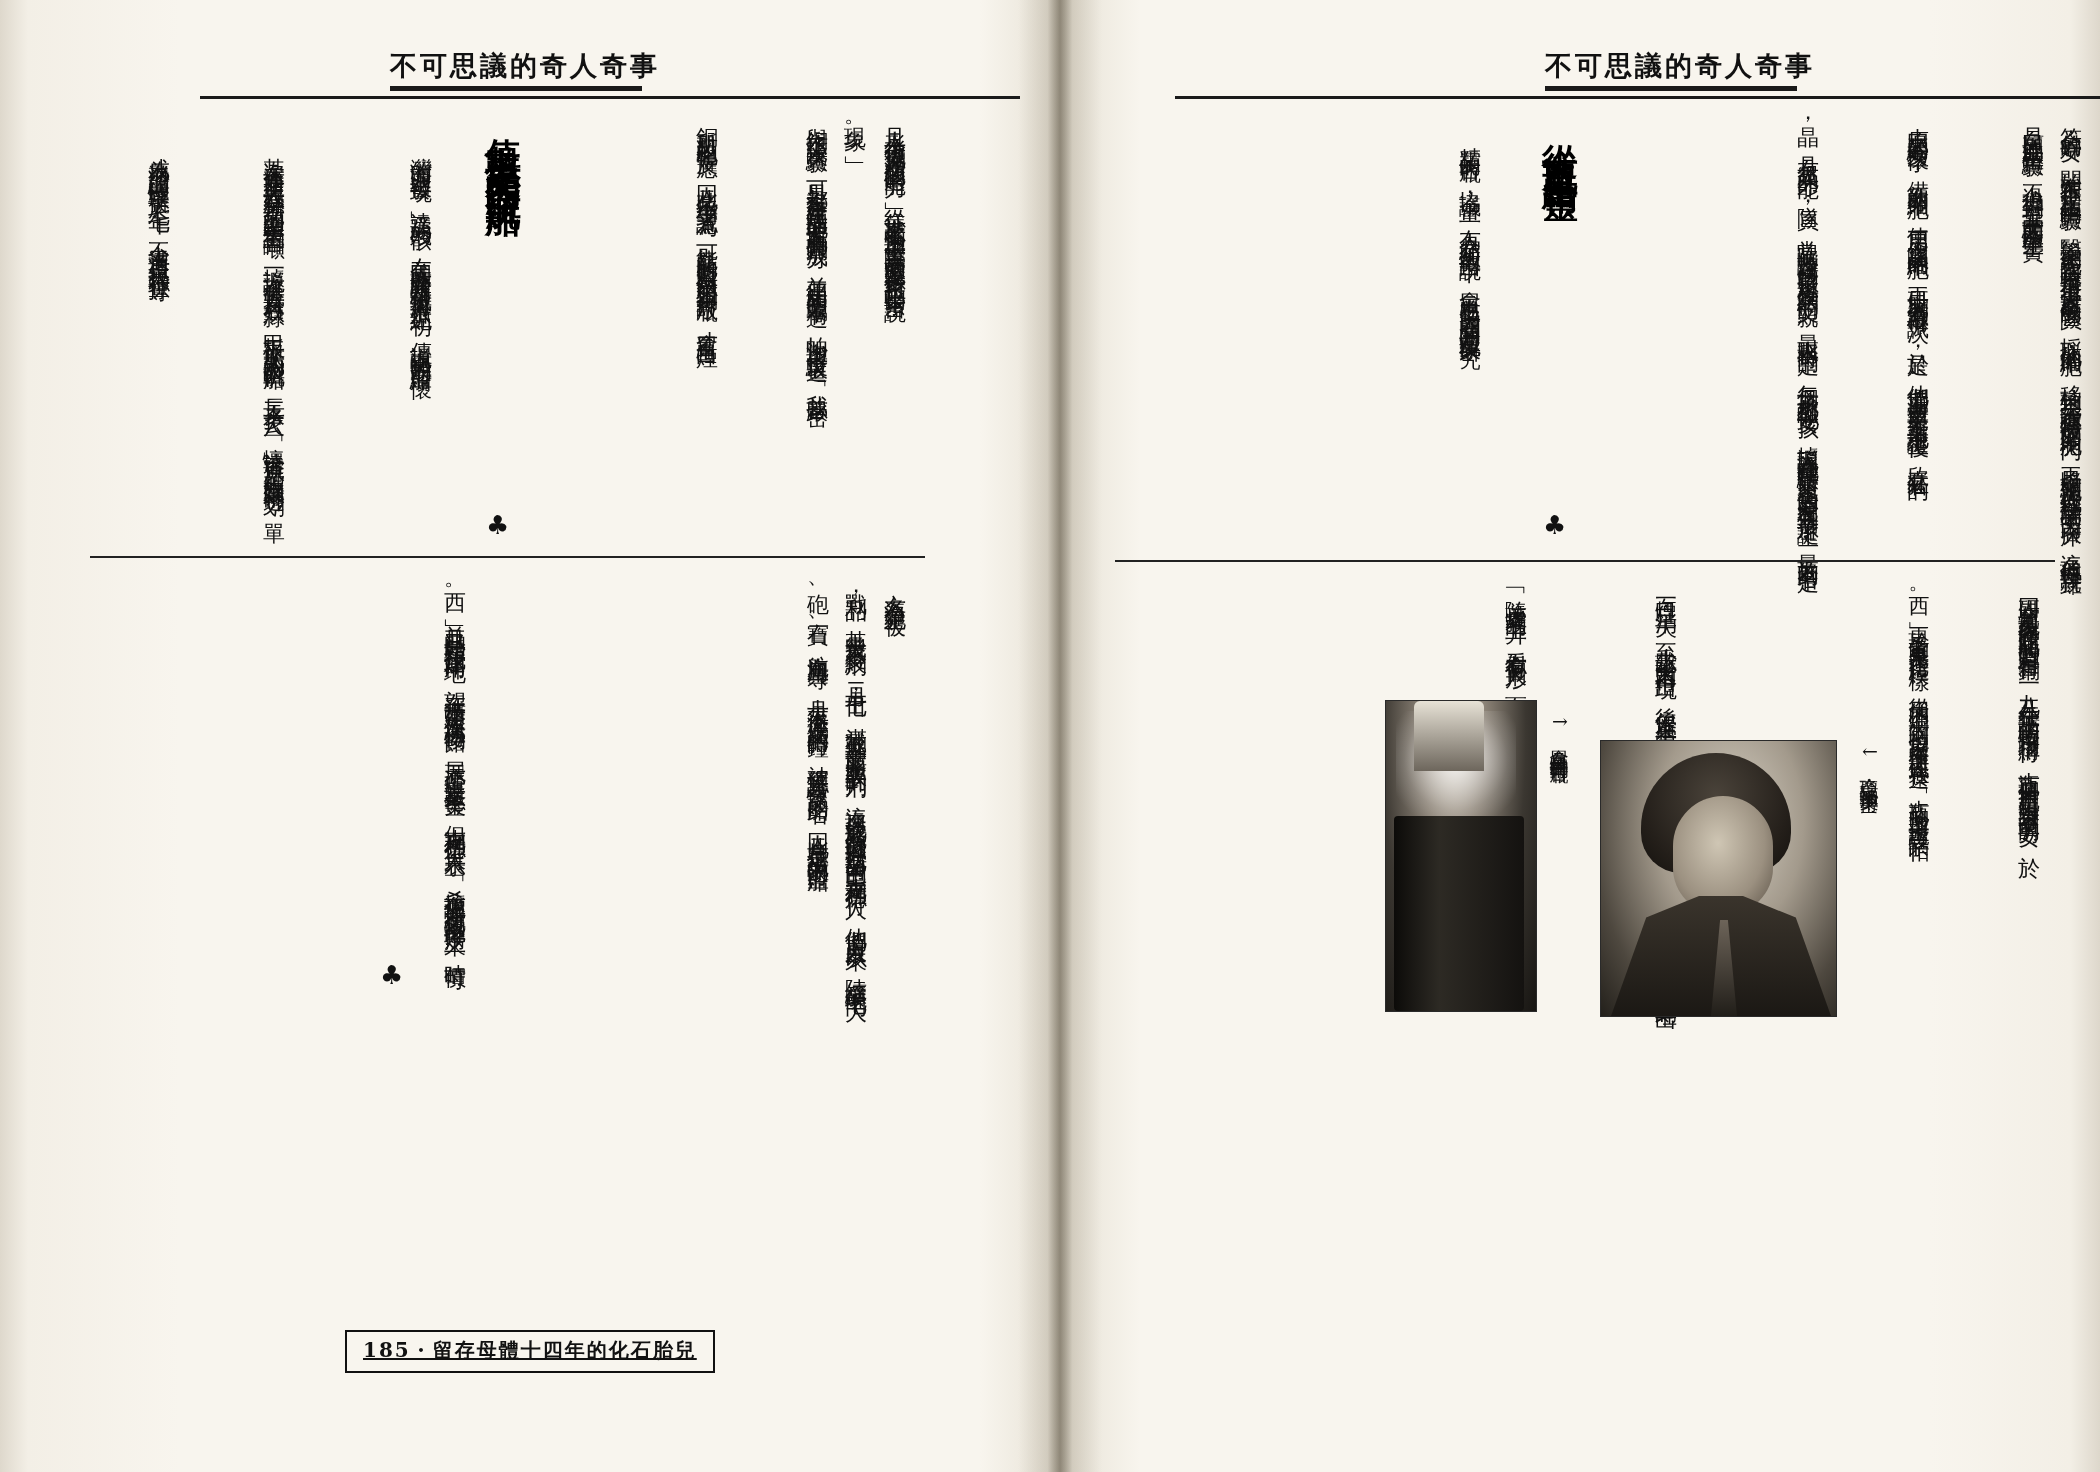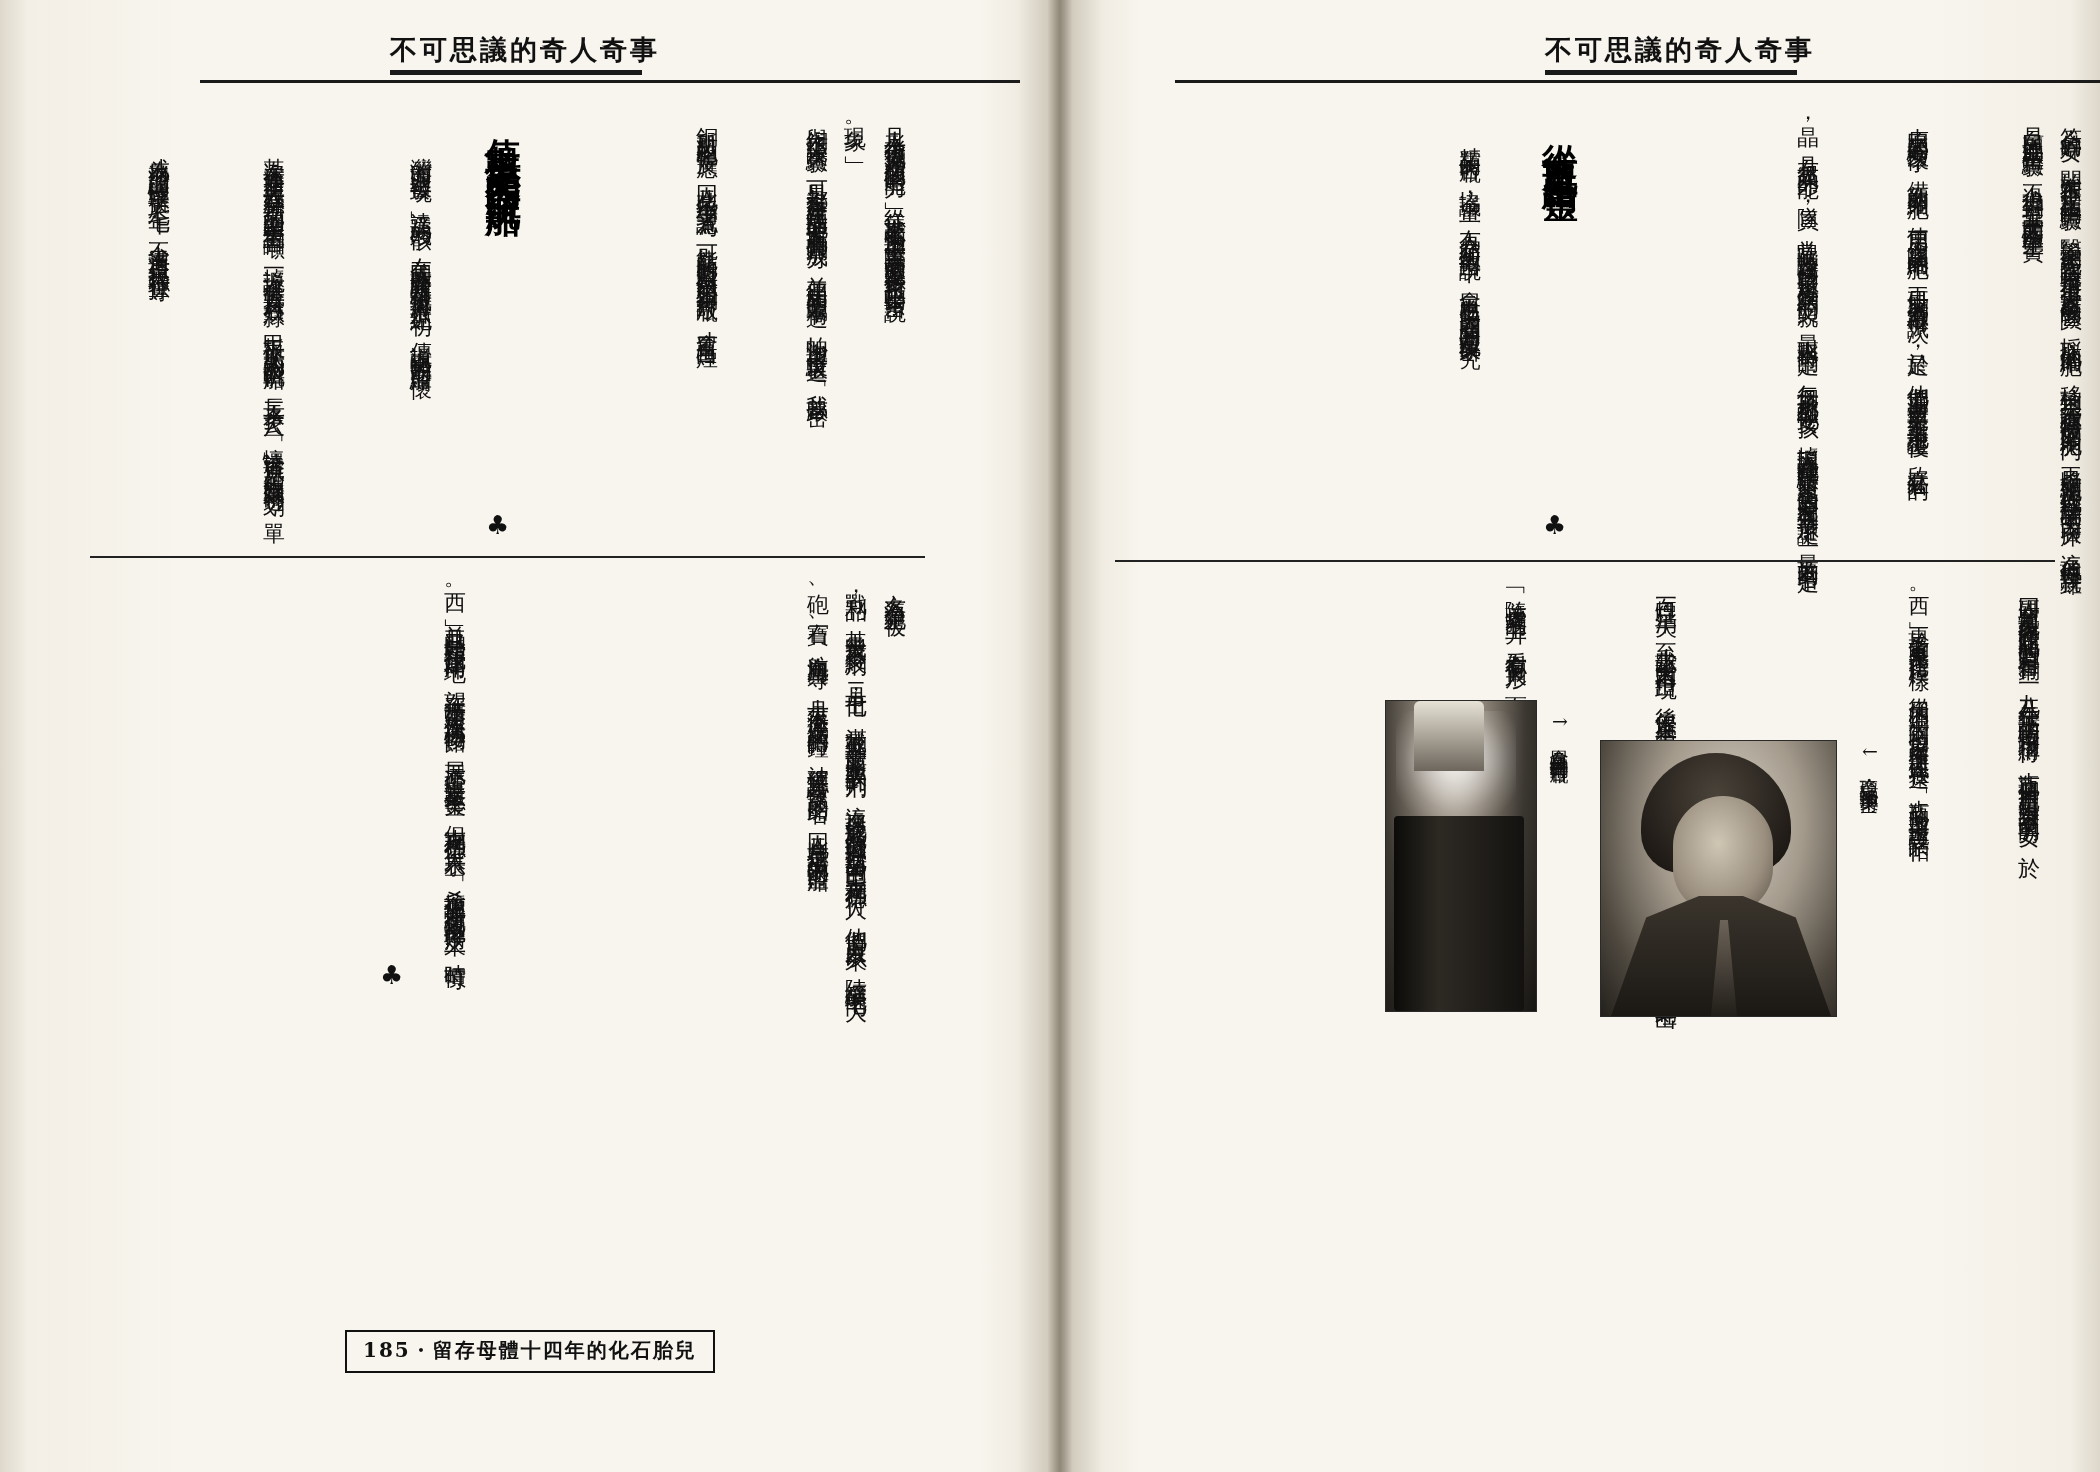--- a/index.html
+++ b/index.html
@@ -47,21 +47,21 @@
     position: absolute;
     top: 0;
     height: 1472px;
   }
   .page-left  { left: 0px;    width: 1045px; }
   .page-right { left: 1055px; width: 1045px; }
 
   
   .runhead {
     position: absolute;
-    top: 30px;
+    top: 46px;
     height: 52px;
   }
   .runhead .bar {
     position: absolute;
     height: 5px;
     background: #1a1a1a;
   }
   .runhead .title {
     position: absolute;
     top: 2px;
@@ -232,21 +232,21 @@
     <div class="hr-divider" style="left:90px; top:556px; width:835px;"></div>
 
     <div class="vcol" style="left:880px; top:576px; height:400px; width:34px;">六名海盜主犯被</div>
 
     <div class="vcol" style="left:480px; top:576px; height:410px; width:395px;">戰利品，其中幾人還受絞刑。二月十七日，滿載從五十二艘商船上奪取的判刑，這次發現沈船殘骸的是打撈沈船公司的巴里・克利佛德一行人。他們自入夏以來，陸續發現七門大砲、寶石、航海用具等，十月末從海底撈上來的時鐘，被確認具有「懷達」的船名，因此肯定是傳説中的海盜船。</div>
 
     <div class="vcol" style="left:370px; top:576px; height:410px; width:104px;">西。」並且已開始尋找建館用地。望在波士頓建一座海盜博物館，展示這些「東達數億美金。但克利佛德一行人表示：「希據説假如所有遺物能打撈上來，時價可</div>
 
     <div class="club" style="left:380px; top:960px;">♣</div>
 
-    <div class="folio" style="left:345px; top:1330px;">185・留存母體十四年的化石胎兒</div>
+    <div class="folio" style="left:345px; top:1330px;text-decoration:underline;">185・留存母體十四年的化石胎兒</div>
   </div>
 
   <div class="page page-right">
 
     <div class="runhead right-runhead">
       <div class="title">不可思議的奇人奇事</div>
       <div class="bar"></div>
       <div class="bar bar2"></div>
     </div>
 

